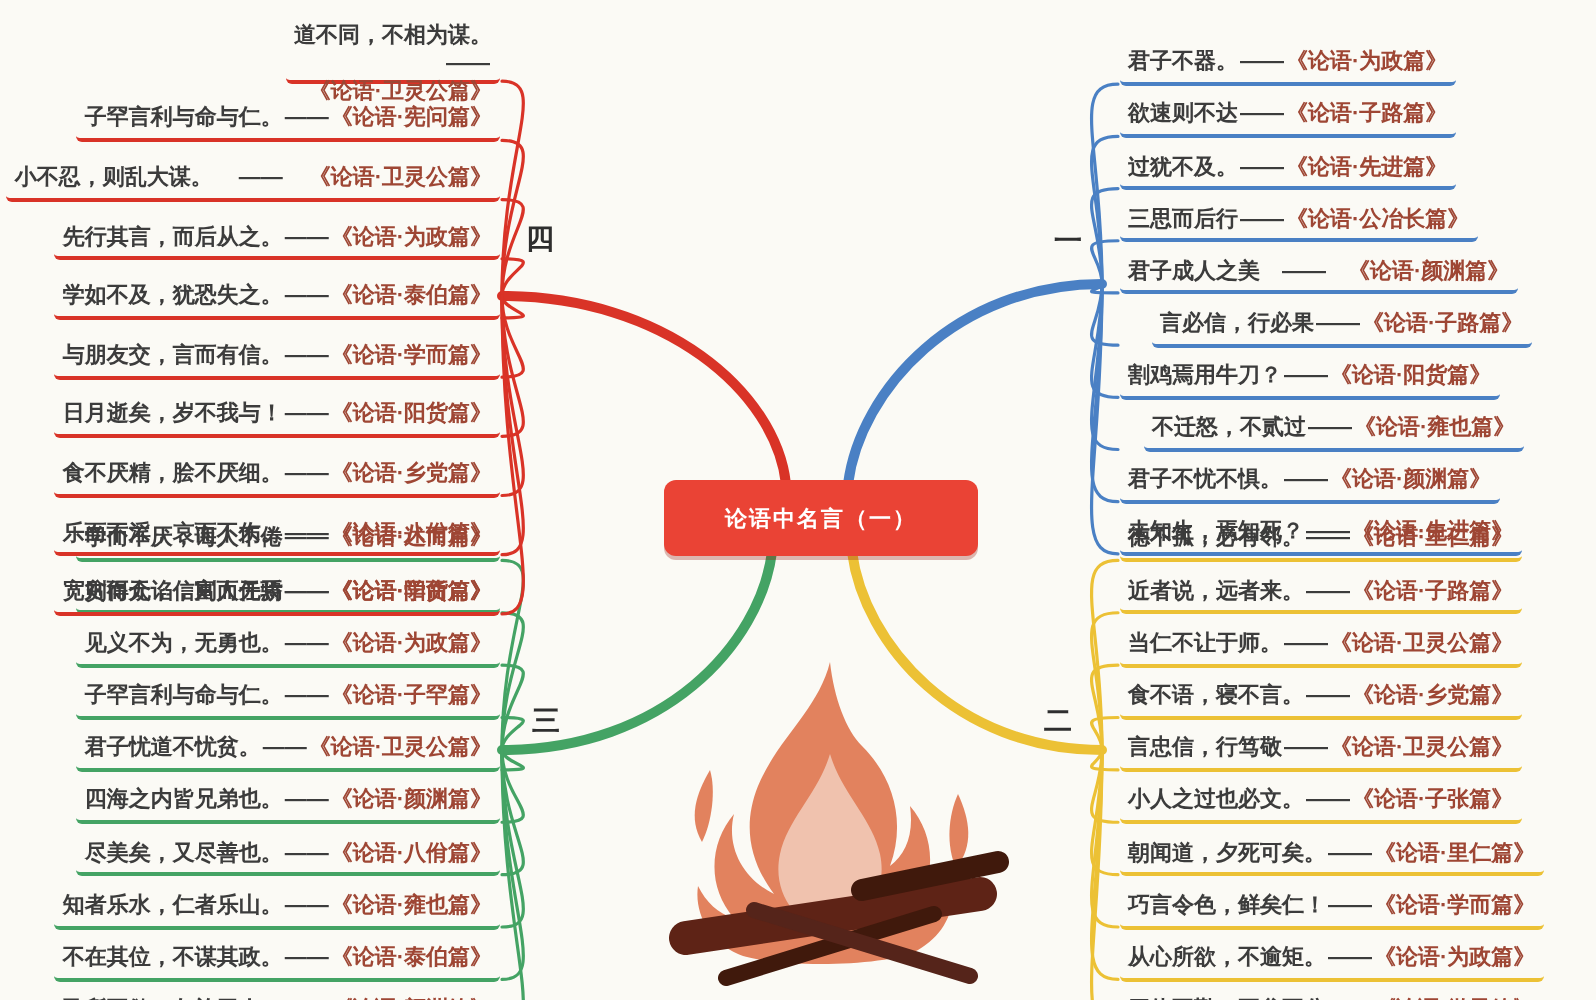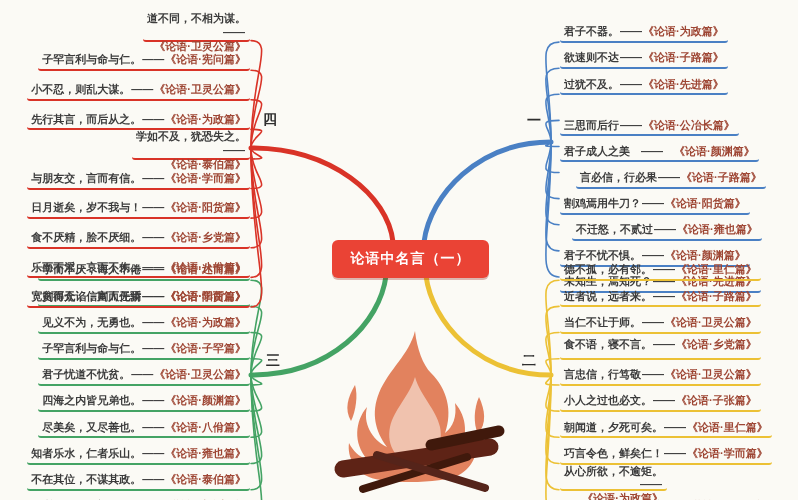--- a/index.html
+++ b/index.html
@@ -21,21 +21,21 @@
     border-bottom:2px solid #999;border-radius:0 0 3px 3px;
     padding:0 4px 2px 4px;white-space:nowrap;
     font-weight:bold;font-size:11px;line-height:1.25;
   }
   .quote-row .q{color:var(--qc);}
   .quote-row .d{color:var(--qc);margin:0 1px;}
   .quote-row .s{color:var(--sc);}
   .center-node{
     position:absolute;left:332px;top:240px;width:157px;height:38px;z-index:5;
     display:flex;align-items:center;justify-content:center;
-    border-radius:6px;color:#fff;font-size:14px;font-weight:bold;letter-spacing:1px;
+    border-radius:6px;color:#fff;font-size:11px;font-weight:bold;letter-spacing:1px;
     box-shadow:0 2px 0 rgba(150,25,12,0.30);
   }
   .branch-label{
     position:absolute;z-index:4;font-size:14px;font-weight:bold;color:#2e2e2e;line-height:1;
   }
   #label-3{left:263px;top:112px;}
   #label-0{left:527px;top:113px;}
   #label-2{left:266px;top:353px;}
   #label-1{left:522px;top:353px;}
   #campfire{position:absolute;left:325px;top:325px;width:185px;height:172px;z-index:6;}
@@ -110,21 +110,21 @@
       <div class="quote-row" style="border-bottom-color: rgb(74, 128, 196);">
         <span class="q">欲速则不达</span>
         <span class="d">——</span>
         <span class="s">《论语·子路篇》</span>
       </div>
       <div class="quote-row" style="border-bottom-color: rgb(74, 128, 196);">
         <span class="q">过犹不及。</span>
         <span class="d">——</span>
         <span class="s">《论语·先进篇》</span>
       </div>
-      <div class="quote-row" style="border-bottom-color: rgb(74, 128, 196); margin-top: 15px;">
+      <div class="quote-row" style="border-bottom-color: rgb(74, 128, 196);">
         <span class="q">三思而后行</span>
         <span class="d">——</span>
         <span class="s">《论语·公冶长篇》</span>
       </div>
       <div class="quote-row" style="border-bottom-color: rgb(74, 128, 196); gap: 10px;">
         <span class="q">君子成人之美</span>
         <span class="d">——</span>
         <span class="s">《论语·颜渊篇》</span>
       </div>
       <div class="quote-row" style="border-bottom-color: rgb(74, 128, 196); margin-left: 16px;">
@@ -162,21 +162,21 @@
       <div class="quote-row" style="border-bottom-color: rgb(236, 193, 53);">
         <span class="q">近者说，远者来。</span>
         <span class="d">——</span>
         <span class="s">《论语·子路篇》</span>
       </div>
       <div class="quote-row" style="border-bottom-color: rgb(236, 193, 53);">
         <span class="q">当仁不让于师。</span>
         <span class="d">——</span>
         <span class="s">《论语·卫灵公篇》</span>
       </div>
-      <div class="quote-row" style="border-bottom-color: rgb(236, 193, 53); align-items: center;">
+      <div class="quote-row" style="border-bottom-color: rgb(236, 193, 53);">
         <span class="q">食不语，寝不言。</span>
         <span class="d">——</span>
         <span class="s">《论语·乡党篇》</span>
       </div>
       <div class="quote-row" style="border-bottom-color: rgb(236, 193, 53);">
         <span class="q">言忠信，行笃敬</span>
         <span class="d">——</span>
         <span class="s">《论语·卫灵公篇》</span>
       </div>
       <div class="quote-row" style="border-bottom-color: rgb(236, 193, 53);">
@@ -187,21 +187,21 @@
       <div class="quote-row" style="border-bottom-color: rgb(236, 193, 53);">
         <span class="q">朝闻道，夕死可矣。</span>
         <span class="d">——</span>
         <span class="s">《论语·里仁篇》</span>
       </div>
       <div class="quote-row" style="border-bottom-color: rgb(236, 193, 53);">
         <span class="q">巧言令色，鲜矣仁！</span>
         <span class="d">——</span>
         <span class="s">《论语·学而篇》</span>
       </div>
-      <div class="quote-row" style="border-bottom-color: rgb(236, 193, 53); flex-direction: column;">
+      <div class="quote-row" style="border-bottom-color: rgb(236, 193, 53);">
         <span class="q">从心所欲，不逾矩。</span>
         <span class="d">——</span>
         <span class="s">《论语·为政篇》</span>
       </div>
       <div class="quote-row" style="border-bottom-color: rgb(236, 193, 53);">
         <span class="q">四体不勤，五谷不分</span>
         <span class="d">——</span>
         <span class="s">《论语·微子篇》</span>
       </div>
     </div>
@@ -261,31 +261,31 @@
       <div class="quote-row" style="border-bottom-color: rgb(217, 51, 39); flex-direction: column;">
         <span class="q">道不同，不相为谋。</span>
         <span class="d">——</span>
         <span class="s">《论语·卫灵公篇》</span>
       </div>
       <div class="quote-row" style="border-bottom-color: rgb(217, 51, 39);">
         <span class="q">子罕言利与命与仁。</span>
         <span class="d">——</span>
         <span class="s">《论语·宪问篇》</span>
       </div>
-      <div class="quote-row" style="border-bottom-color: rgb(217, 51, 39);">
+      <div class="quote-row" style="border-bottom-color: rgb(217, 51, 39); gap: 12px;">
         <span class="q">小不忍，则乱大谋。</span>
         <span class="d">——</span>
         <span class="s">《论语·卫灵公篇》</span>
       </div>
       <div class="quote-row" style="border-bottom-color: rgb(217, 51, 39);">
         <span class="q">先行其言，而后从之。</span>
         <span class="d">——</span>
         <span class="s">《论语·为政篇》</span>
       </div>
-      <div class="quote-row" style="border-bottom-color: rgb(217, 51, 39); flex-direction: column;">
+      <div class="quote-row" style="border-bottom-color: rgb(217, 51, 39);">
         <span class="q">学如不及，犹恐失之。</span>
         <span class="d">——</span>
         <span class="s">《论语·泰伯篇》</span>
       </div>
       <div class="quote-row" style="border-bottom-color: rgb(217, 51, 39);">
         <span class="q">与朋友交，言而有信。</span>
         <span class="d">——</span>
         <span class="s">《论语·学而篇》</span>
       </div>
       <div class="quote-row" style="border-bottom-color: rgb(217, 51, 39);">

